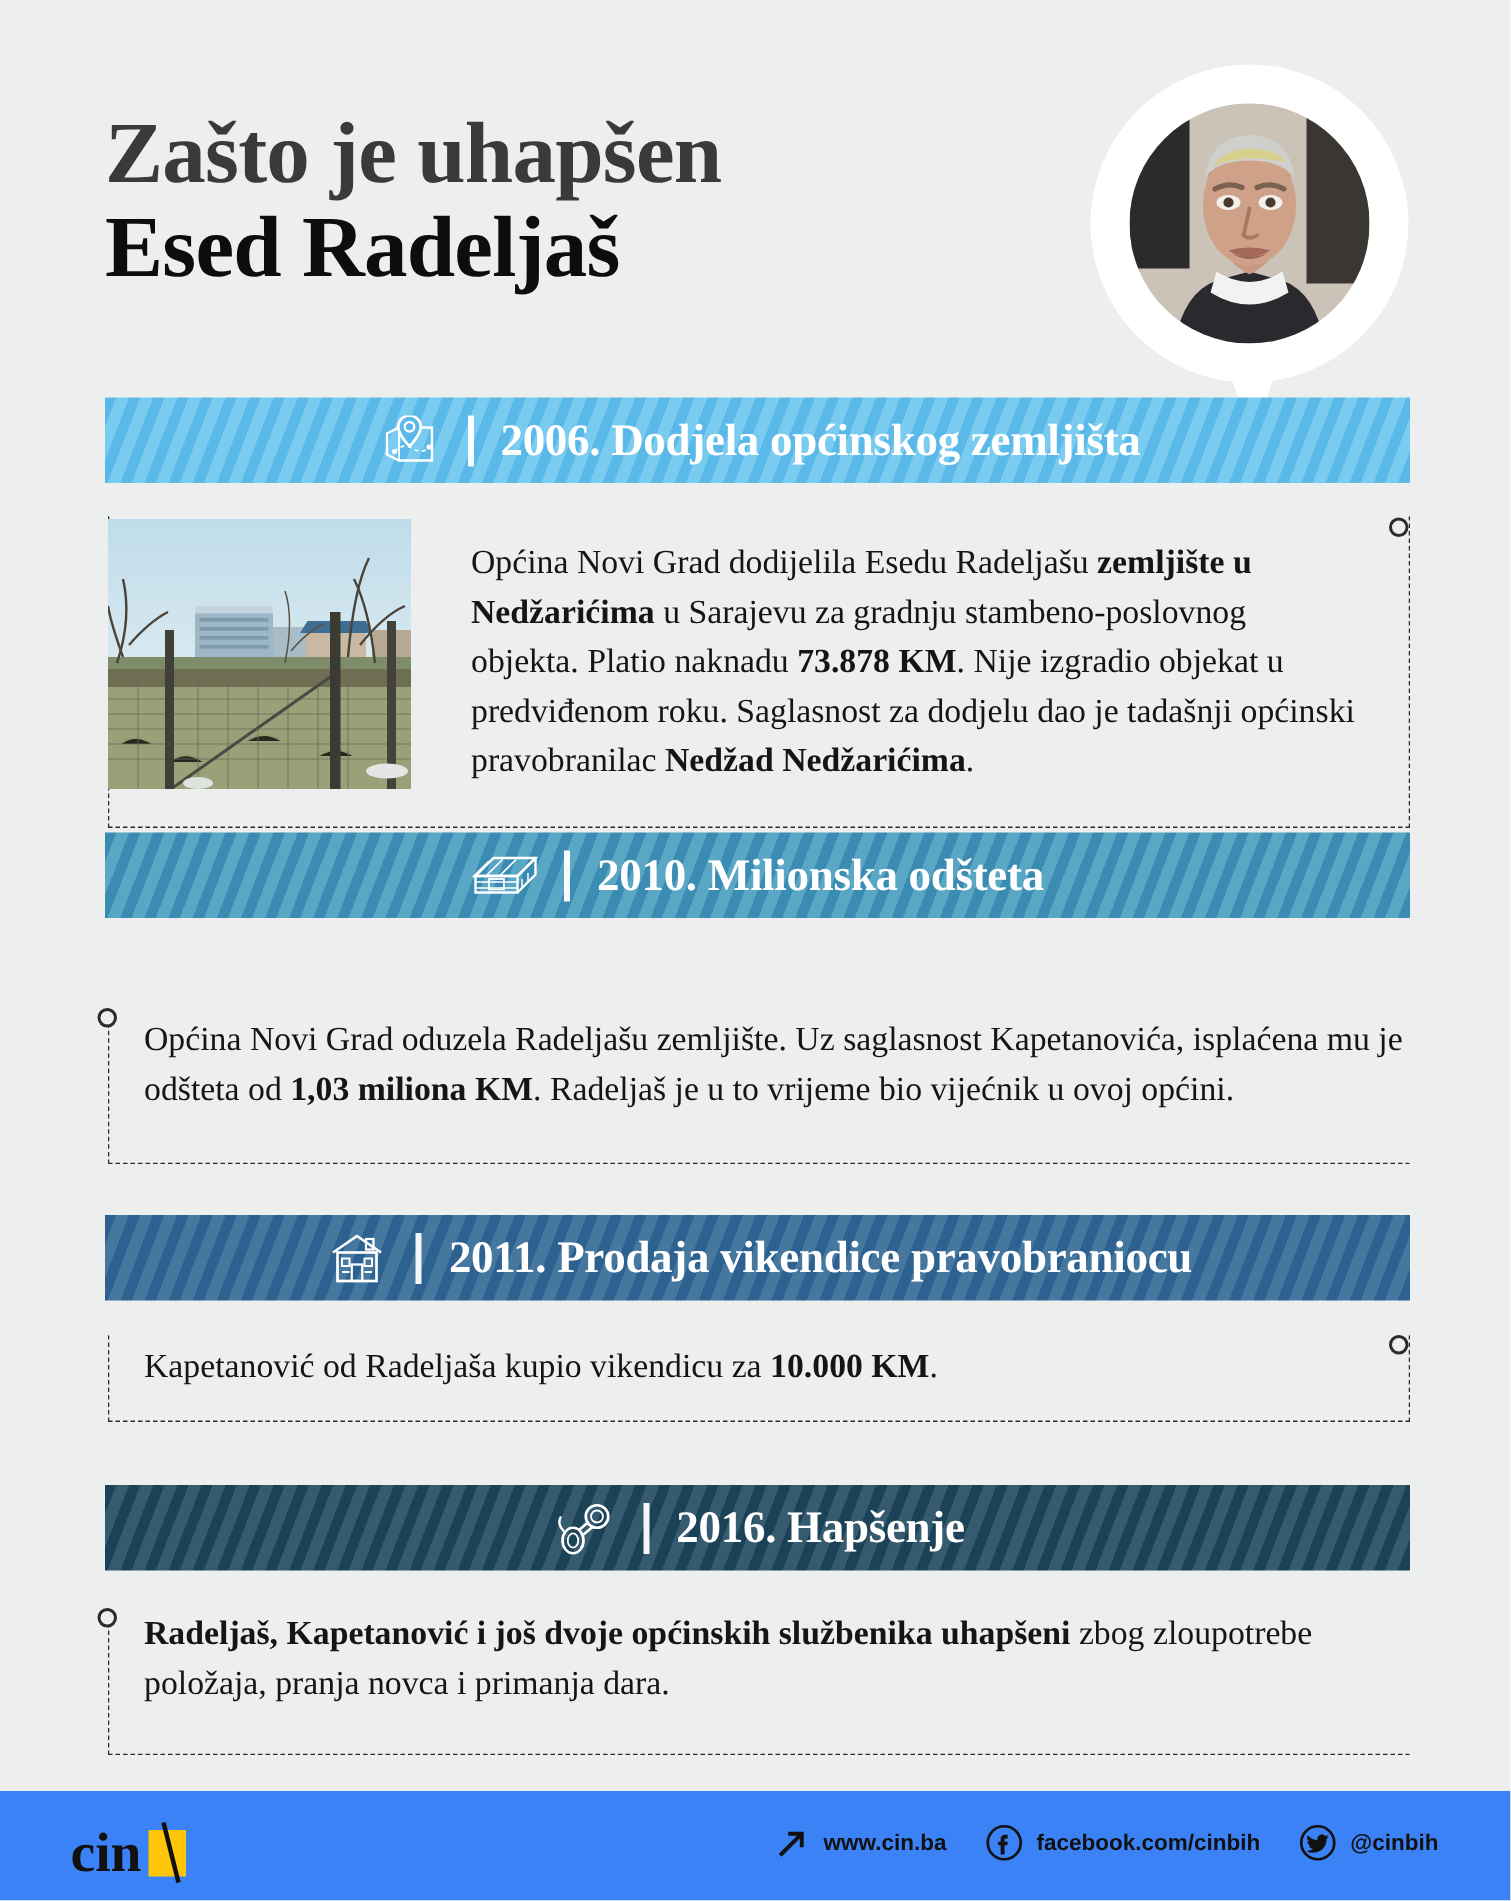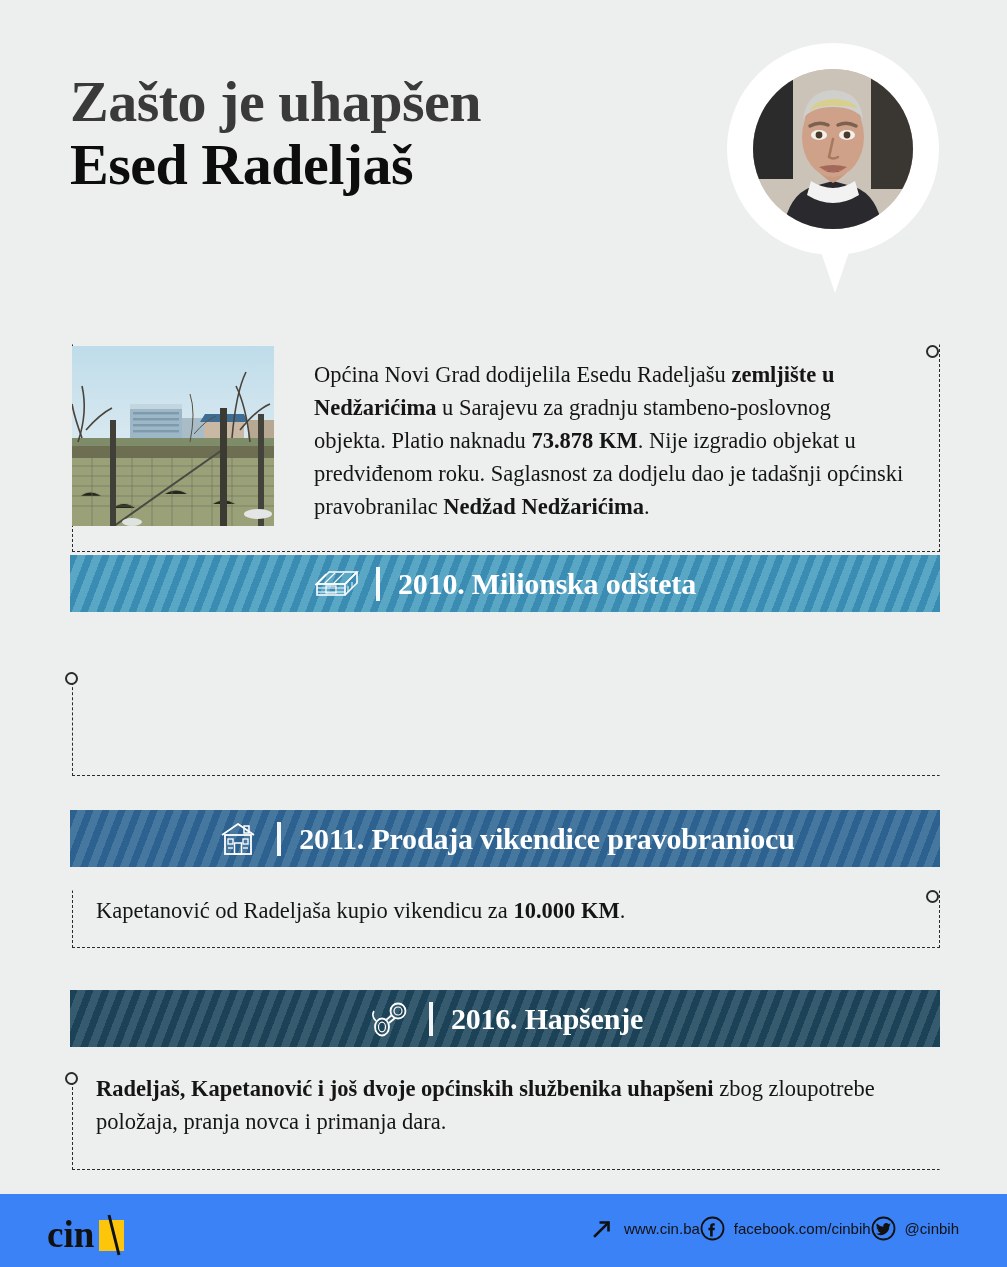--- a/index.html
+++ b/index.html
@@ -122,21 +122,21 @@
 
   
   .footer {
     position: absolute; left: 0; top: 1194px;
     width: 1007px; height: 73px; background: #3b82f6;
   }
   .logo { position: absolute; left: 47px; top: 17px; width: 100px; height: 46px; }
   .logo svg { display: block; }
   .social {
     position: absolute; right: 48px; top: 22px;
-    display: flex; align-items: flex-end; 
+    display: flex; align-items: flex-end; gap: 26px; font-weight: bold;
   }
   .social-item { display: flex; align-items: center; gap: 9px; }
   .social-label {
     font-family: "Liberation Sans", sans-serif;
     font-size: 15px; color: #111111; white-space: nowrap;
   }
   .social-ico { width: 25px; height: 25px; display: flex; align-items: center; justify-content: center; }
   .social-ico svg { display: block; }
 </style>
 </head>
@@ -169,20 +169,37 @@
         <circle cx="94" cy="66" r="3.4" fill="#4a3a2c"></circle>
         <path d="M57 57 q9-5 18-1" stroke="#7b6250" stroke-width="3.5" fill="none" stroke-linecap="round"></path>
         <path d="M85 56 q9-4 18 1" stroke="#7b6250" stroke-width="3.5" fill="none" stroke-linecap="round"></path>
         <path d="M80 70 l-4 18 q4 3 9 0" stroke="#a8785e" stroke-width="2.5" fill="none" stroke-linecap="round"></path>
         <path d="M68 100 q12 7 24 0 q-12 5 -24 0 z" fill="#8d5a4c"></path>
         <path d="M66 98 q14-4 28 0 q-14 9 -28 0 z" fill="#a3685a"></path>
       </svg>
     </div>
   </div>
 
+  <div class="hdr hdr1">
+    <div class="hdr-inner">
+      <span class="hdr-icon">
+        <svg width="40" height="34" viewBox="0 0 40 34">
+          <path d="M5 12 L13 8 L35 8 L35 30 L13 30 L5 26 Z" fill="none" stroke="#fff" stroke-width="1.6"></path>
+          <path d="M13 8 L13 30" stroke="#fff" stroke-width="1.2"></path>
+          <path d="M10 24 q6-6 12-2 q6 4 12 -1" stroke="#fff" stroke-width="1.2" fill="none" stroke-dasharray="2.5 2.5"></path>
+          <circle cx="10" cy="24" r="1.7" fill="#fff"></circle>
+          <circle cx="33" cy="21" r="1.7" fill="#fff"></circle>
+          <path d="M20 0 a7.5 7.5 0 0 1 7.5 7.5 c0 5.5 -7.5 13 -7.5 13 s-7.5 -7.5 -7.5 -13 A7.5 7.5 0 0 1 20 0 z" fill="#5ab9e8" stroke="#fff" stroke-width="1.8"></path>
+          <circle cx="20" cy="7.5" r="3.2" fill="none" stroke="#fff" stroke-width="1.6"></circle>
+        </svg>
+      </span>
+      <span class="hdr-divider"></span>
+      <span class="hdr-title">2006. Dodjela općinskog zemljišta</span>
+    </div>
+  </div>
 
   <div class="dashed-box s1-box"></div>
   <div class="dot s1-dot"></div>
   <div class="s1-photo">
     <svg viewBox="0 0 202 180">
       <defs>
         <linearGradient id="sky1" x1="0" y1="0" x2="0" y2="1">
           <stop offset="0%" stop-color="#bfdcea"></stop>
             <stop offset="100%" stop-color="#eef4f5"></stop>
         </linearGradient>
@@ -264,20 +281,21 @@
           <path d="M37 14 L37 20" stroke="#fff" stroke-width="1"></path>
         </svg>
       </span>
       <span class="hdr-divider"></span>
       <span class="hdr-title">2010. Milionska odšteta</span>
     </div>
   </div>
 
   <div class="dashed-box s2-box"></div>
   <div class="dot s2-dot"></div>
+  <div class="para s2-text">Općina Novi Grad oduzela Radeljašu zemljište. Uz saglasnost Kapetanovića, isplaćena mu je odšteta od <b>1,03 miliona KM</b>. Radeljaš je u to vrijeme bio vijećnik u ovoj općini.</div>
 
   <div class="hdr hdr3">
     <div class="hdr-inner">
       <span class="hdr-icon">
         <svg width="36" height="34" viewBox="0 0 36 34">
           <path d="M2 13 L18 2 L34 13" fill="none" stroke="#fff" stroke-width="1.8" stroke-linejoin="round"></path>
           <rect x="5" y="13" width="26" height="19" fill="none" stroke="#fff" stroke-width="1.8"></rect>
           <rect x="24" y="4" width="5" height="7" fill="none" stroke="#fff" stroke-width="1.5"></rect>
           <rect x="14.5" y="21" width="7" height="11" fill="none" stroke="#fff" stroke-width="1.5"></rect>
           <rect x="8" y="17" width="5" height="5" fill="none" stroke="#fff" stroke-width="1.3"></rect>

